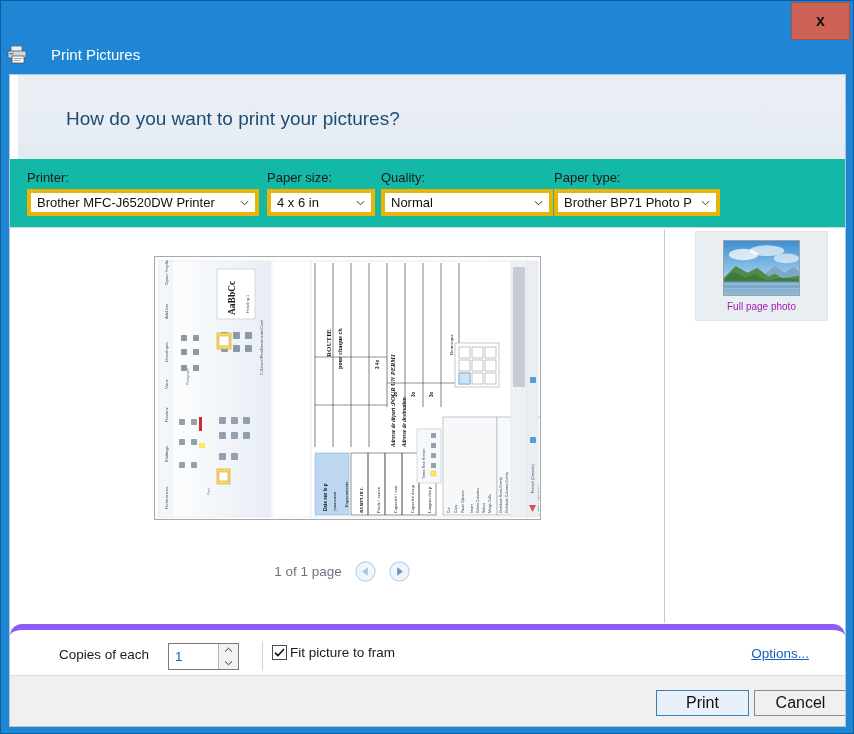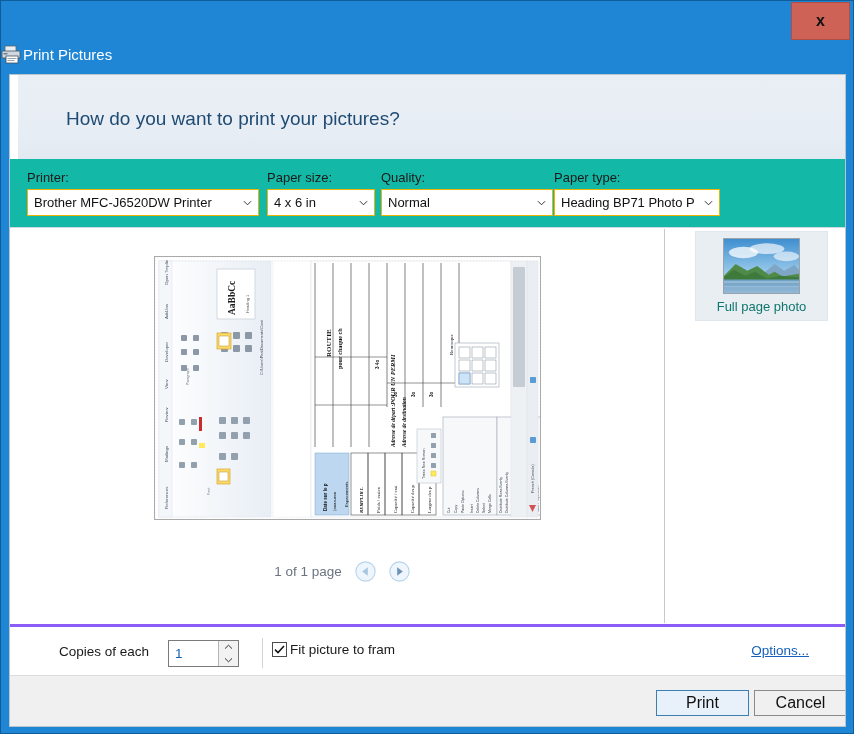--- a/index.html
+++ b/index.html
@@ -30,22 +30,22 @@
     width: 59px; height: 38px;
     background: #cf6257;
     border: 1px solid #b04d44;
     color: #111;
     font-size: 16px; font-weight: bold;
     display: flex; align-items: center; justify-content: center;
     cursor: pointer;
     font-family: "Liberation Sans", sans-serif;
   }
   #title-row {
-    position: absolute; left: 0; top: 43px;
-    display: flex; align-items: center; gap: 0;
+    position: absolute; left: 6px; top: 43px;
+    display: flex; align-items: center; gap: 22px;
   }
   #printer-icon { width: 22px; height: 20px; display: block; }
   #app-title {
     font-size: 15px; color: #ffffff;
     font-family: "Liberation Sans", sans-serif;
     white-space: nowrap;
   }
 
   
   #client {
@@ -80,21 +80,21 @@
   .field { position: absolute; top: 11px; }
   .field-label {
     font-size: 13px; color: #1a1a1a;
     margin-bottom: 4px; display: block;
     white-space: nowrap;
     font-family: "Liberation Sans", sans-serif;
   }
   .combo {
     position: relative;
     height: 27px;
-    border: 1px solid #eab308;
+    border: 4px solid #eab308;
     background: #ffffff;
     display: flex; align-items: center;
     padding: 0 22px 0 6px;
     font-size: 13px; color: #111;
     cursor: pointer;
     overflow: hidden;
     white-space: nowrap;
     font-family: "Liberation Sans", sans-serif;
   }
   .combo .caret {
@@ -166,31 +166,32 @@
     display: flex; flex-direction: column;
     align-items: center; justify-content: center;
     gap: 5px; cursor: pointer;
   }
   #layout-thumb {
     width: 77px; height: 56px;
     border: 1px solid #9aa3ab;
     display: block;
   }
   #layout-label {
-    font-size: 13px; color: #0f766e;
+    font-size: 10px; color: #a21caf;
     font-family: "Liberation Sans", sans-serif;
     white-space: nowrap;
   }
 
   
   #options-strip {
     position: absolute; left: 0; top: 549px;
     width: 100%; height: 50px;
     background: #ffffff;
-    border-top: 3px solid #8b5cf6;
+    border-top: 6px solid #8b5cf6;
+    border-radius: 12px;
   }
   #copies-label {
     position: absolute; left: 49px; top: 17px;
     font-size: 13.5px; color: #1a1a1a;
     font-family: "Liberation Sans", sans-serif;
     white-space: nowrap;
   }
   #copies-spinner {
     position: absolute; left: 158px; top: 13px;
     width: 71px; height: 27px;
@@ -313,21 +314,21 @@
           <span>Normal</span>
           <svg class="caret" viewBox="0 0 10 10">
             <path d="M1 3 L5 7 L9 3" fill="none" stroke="#333" stroke-width="1.1"></path>
           </svg>
         </div>
       </div>
 
       <div class="field" id="field-papertype">
         <span class="field-label">Paper type:</span>
         <div class="combo">
-          <span>Heading BP71 Photo P</span>
+          <span>Brother BP71 Photo P</span>
           <svg class="caret" viewBox="0 0 10 10">
             <path d="M1 3 L5 7 L9 3" fill="none" stroke="#333" stroke-width="1.1"></path>
           </svg>
         </div>
       </div>
 
       <svg id="help-icon" viewBox="0 0 19 19">
         <circle cx="9.5" cy="9.5" r="8.6" fill="#1a6fc4" stroke="#8fa8bd" stroke-width="1.2"></circle>
         <text x="9.5" y="13.6" text-anchor="middle" font-size="11.5" font-weight="bold" fill="#ffffff" font-family="Liberation Sans, sans-serif">?</text>
       </svg>

